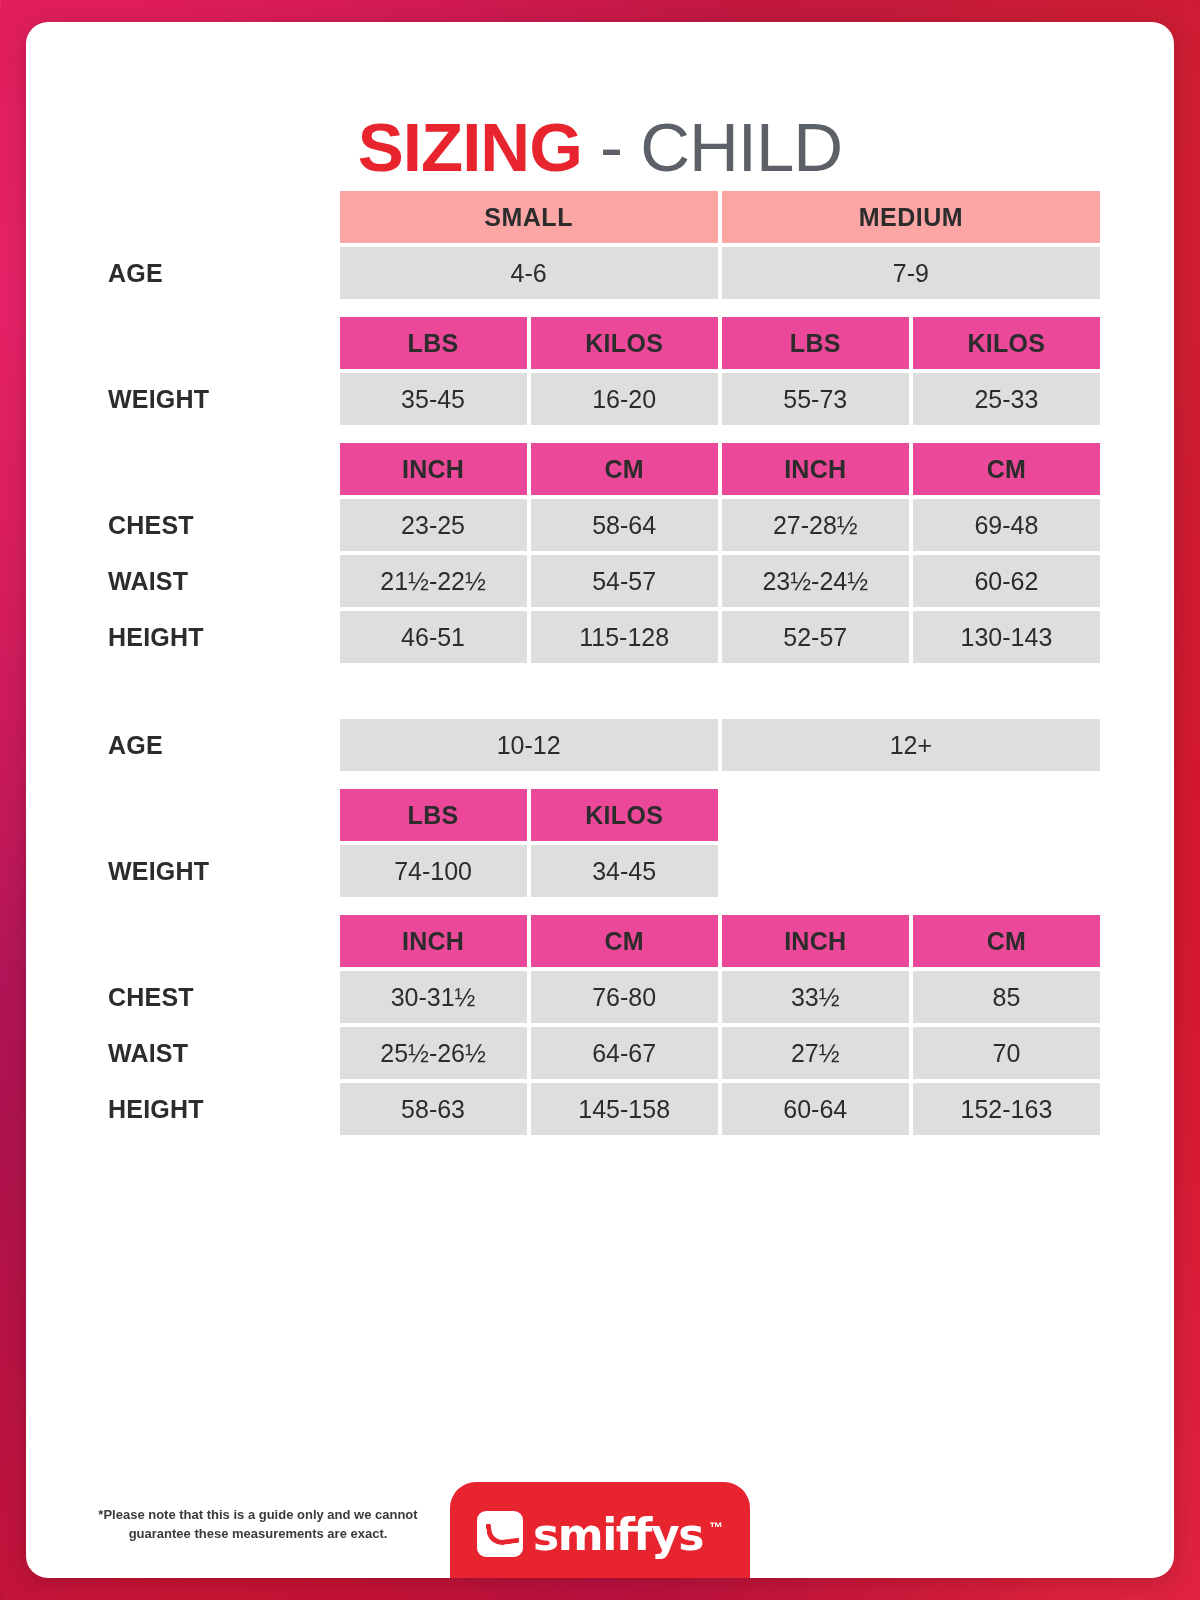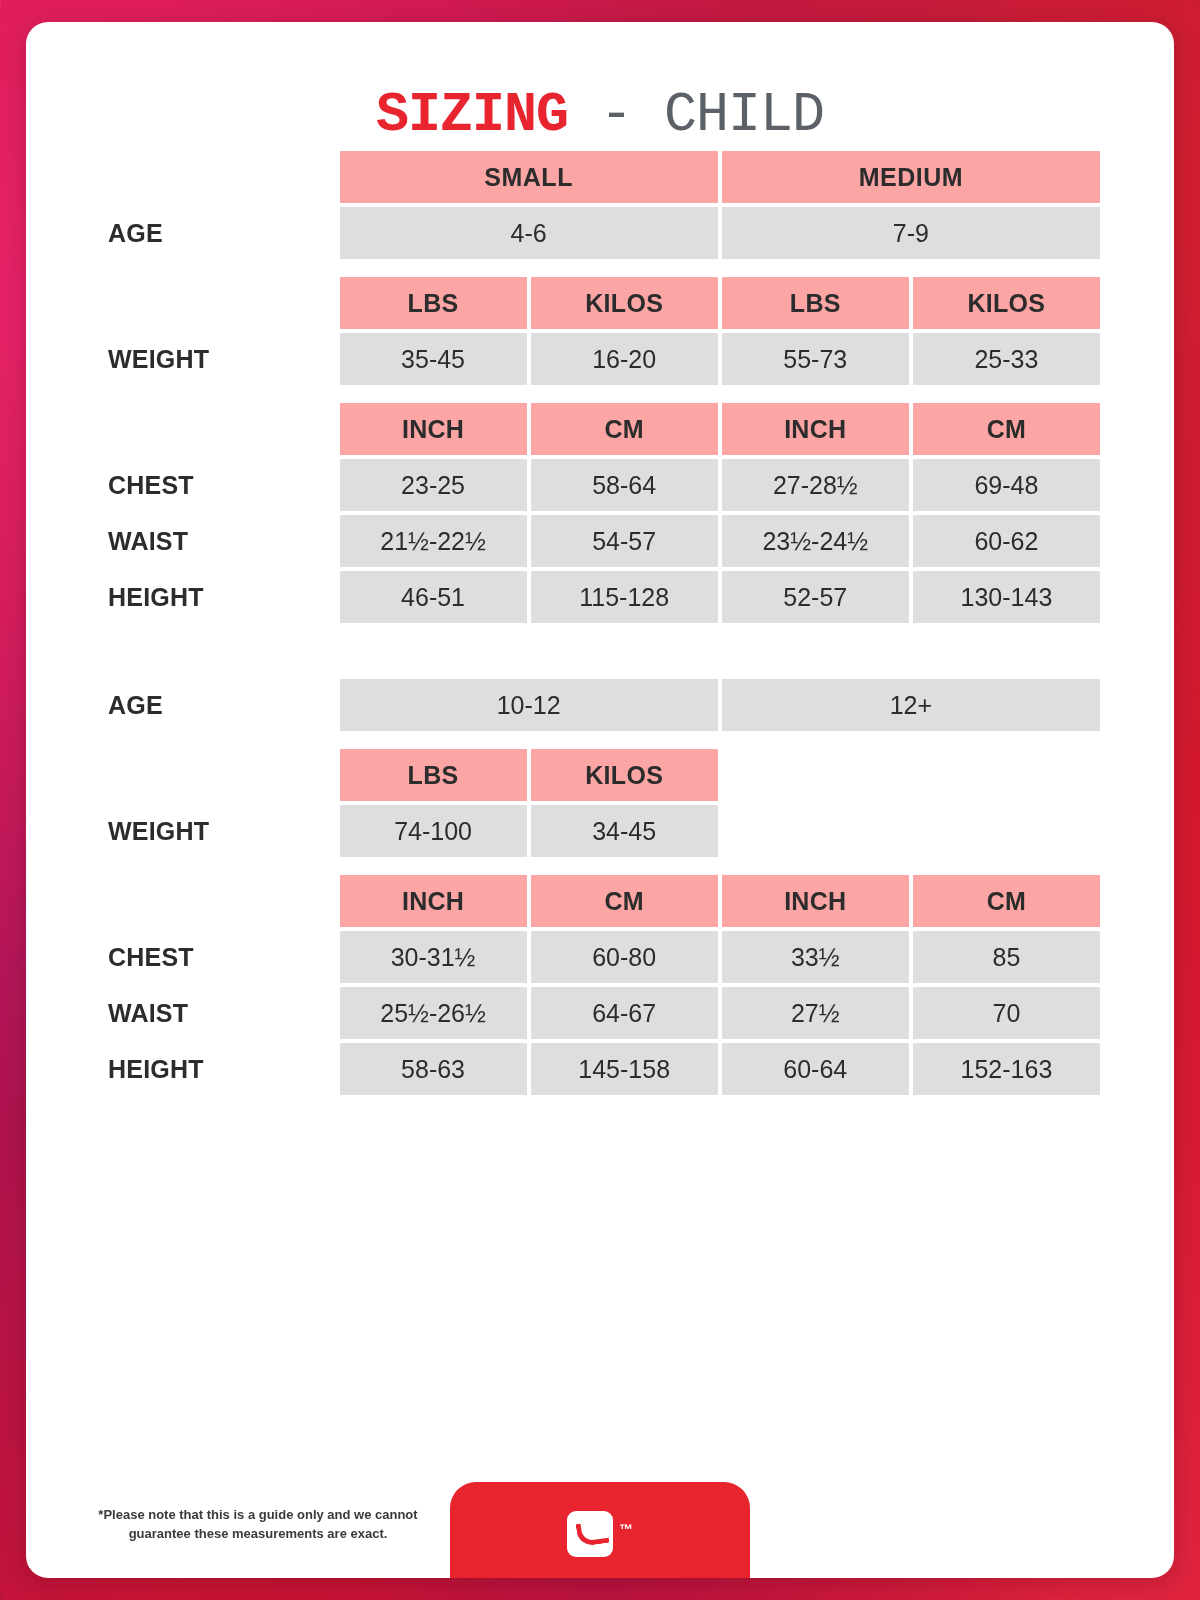--- a/index.html
+++ b/index.html
@@ -34,26 +34,25 @@
     height: 1556px;
     background: #ffffff;
     border-radius: 22px;
     box-shadow: 0 4px 26px rgba(0,0,0,0.18);
     overflow: hidden;
   }
 
   
   .title {
     text-align: center;
-    padding-top: 62px;
-    font-size: 55px;
+    padding-top: 86px;
+    font-size: 69px;
     font-weight: bold;
     letter-spacing: -1px;
     white-space: nowrap;
-    font-family: Liberation Mono, monospace;
   }
   .title .t-red { color: #e8252f; }
   .title .t-dash { color: #5b6166; font-weight: normal; }
   .title .t-grey { color: #5b6166; font-weight: normal; }
 
   
   .tables { padding: 0 0 0 0; }
   .tbl {
     width: 1008px;
     margin: 0 auto;
@@ -83,21 +82,21 @@
   }
   .size-head {
     background: #fca5a5;
     color: #ffffff;
     font-size: 27px;
     font-weight: bold;
     letter-spacing: 0.5px;
     height: 54px;
   }
   .unit-head {
-    background: #fca5a5;
+    background: #ec4899;
     color: #ffffff;
     font-size: 25px;
     font-weight: bold;
     letter-spacing: 0.3px;
     height: 52px;
   }
   .val {
     background: #dedede;
     color: #2b2b2b;
     font-size: 26px;
@@ -302,21 +301,21 @@
         <tr>
           <td class="empty"></td>
           <td class="unit-head">INCH</td>
           <td class="unit-head">CM</td>
           <td class="unit-head">INCH</td>
           <td class="unit-head">CM</td>
         </tr>
         <tr>
           <td class="rowlabel">CHEST</td>
           <td class="val">30-31½</td>
-          <td class="val">60-80</td>
+          <td class="val">76-80</td>
           <td class="val">33½</td>
           <td class="val">85</td>
         </tr>
         <tr>
           <td class="rowlabel">WAIST</td>
           <td class="val">25½-26½</td>
           <td class="val">64-67</td>
           <td class="val">27½</td>
           <td class="val">70</td>
         </tr>
@@ -332,18 +331,19 @@
   </div>
 
   <div class="footer">
     <div class="footnote">
       <span>*Please note that this is a guide only and we cannot</span>
       <span>guarantee these measurements are exact.</span>
     </div>
     <div class="logo-tab">
       <div class="logo-inner">
         <span class="logo-mark"></span>
+        <span class="logo-text">smiffys</span>
         <span class="logo-tm">™</span>
       </div>
     </div>
   </div>
 
 </div>
 
 </body></html>

